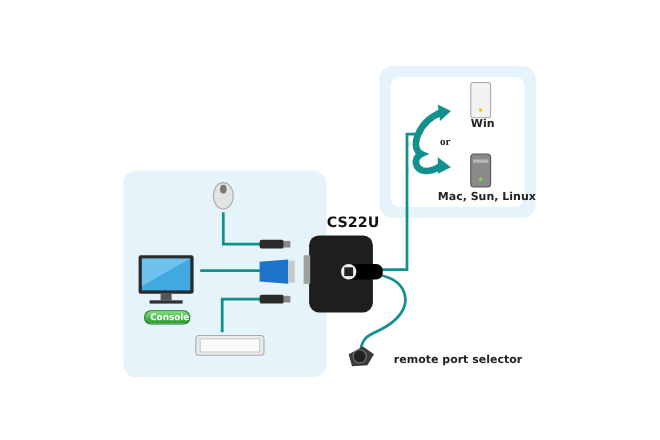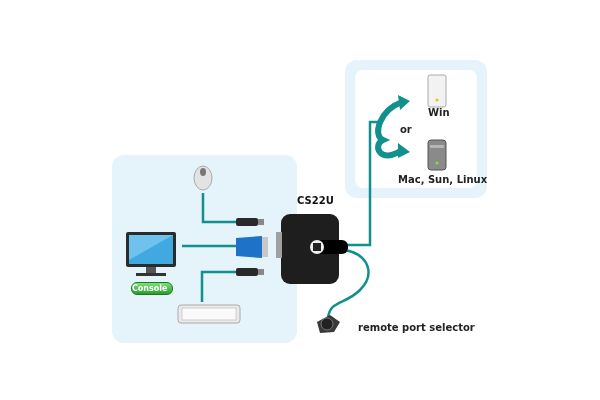--- a/index.html
+++ b/index.html
@@ -3,23 +3,23 @@
 <meta charset="utf-8">
 <style>
   html, body { margin:0; padding:0; background:#ffffff; }
   body { width:600px; height:400px; position:relative; overflow:hidden; font-family:"DejaVu Sans", sans-serif; }
   .abs { position:absolute; }
   .panel-left { left:112px; top:155px; width:185px; height:188px; background:#e5f3fa; border-radius:12px; }
   .panel-right { left:345px; top:60px; width:142px; height:138px; background:#e5f3fa; border-radius:12px; }
   .panel-right-inner { left:355px; top:70px; width:122px; height:118px; background:#ffffff; border-radius:8px; }
   svg.wires { position:absolute; left:0; top:0; }
   .label { font-size:10px; font-weight:bold; color:#222; white-space:nowrap; }
-  .title { font-size:10px; font-weight:bold; color:#111; }
+  .title { font-size:13px; font-weight:bold; color:#111; }
   .console-badge { left:131px; top:282px; width:40px; height:11px; border-radius:6px;
-    background:linear-gradient(#7ee07a,#2a9c2c); color:#fff; font-size:8px; font-weight:bold; text-align:left; line-height:11px; border:1px solid #1d7a20; }
+    background:linear-gradient(#7ee07a,#2a9c2c); color:#fff; font-size:8px; font-weight:bold; text-align:right; line-height:11px; border:1px solid #1d7a20; }
 </style>
 </head>
 <body>
 
 <div class="abs panel-left"></div>
 <div class="abs panel-right"></div>
 <div class="abs panel-right-inner"></div>
 
 <svg class="wires" width="600" height="400">
 
@@ -83,16 +83,16 @@
   </g>
   <g>
     <rect x="428" y="140" width="18" height="30" rx="3" fill="#8a8a8a" stroke="#555"></rect>
     <rect x="430" y="145" width="14" height="3" fill="#b5b5b5"></rect>
     <circle cx="437" cy="163" r="1.6" fill="#7be04a"></circle>
   </g>
 </svg>
 
 <div class="abs title" style="left:297px; top:195px;">CS22U</div>
 <div class="abs console-badge">Console</div>
-<div class="abs label" style="left:400px; top:124px; font-weight:bold;">or</div>
+<div class="abs label" style="left:400px; top:124px; font-weight:bold;font-family:Liberation Serif, serif;">or</div>
 <div class="abs label" style="left:428px; top:107px;">Win</div>
 <div class="abs label" style="left:398px; top:174px;text-align:center;">Mac, Sun, Linux</div>
 <div class="abs label" style="left:346px; top:322px;padding-left:12px;">remote port selector</div>
 
 </body></html>

